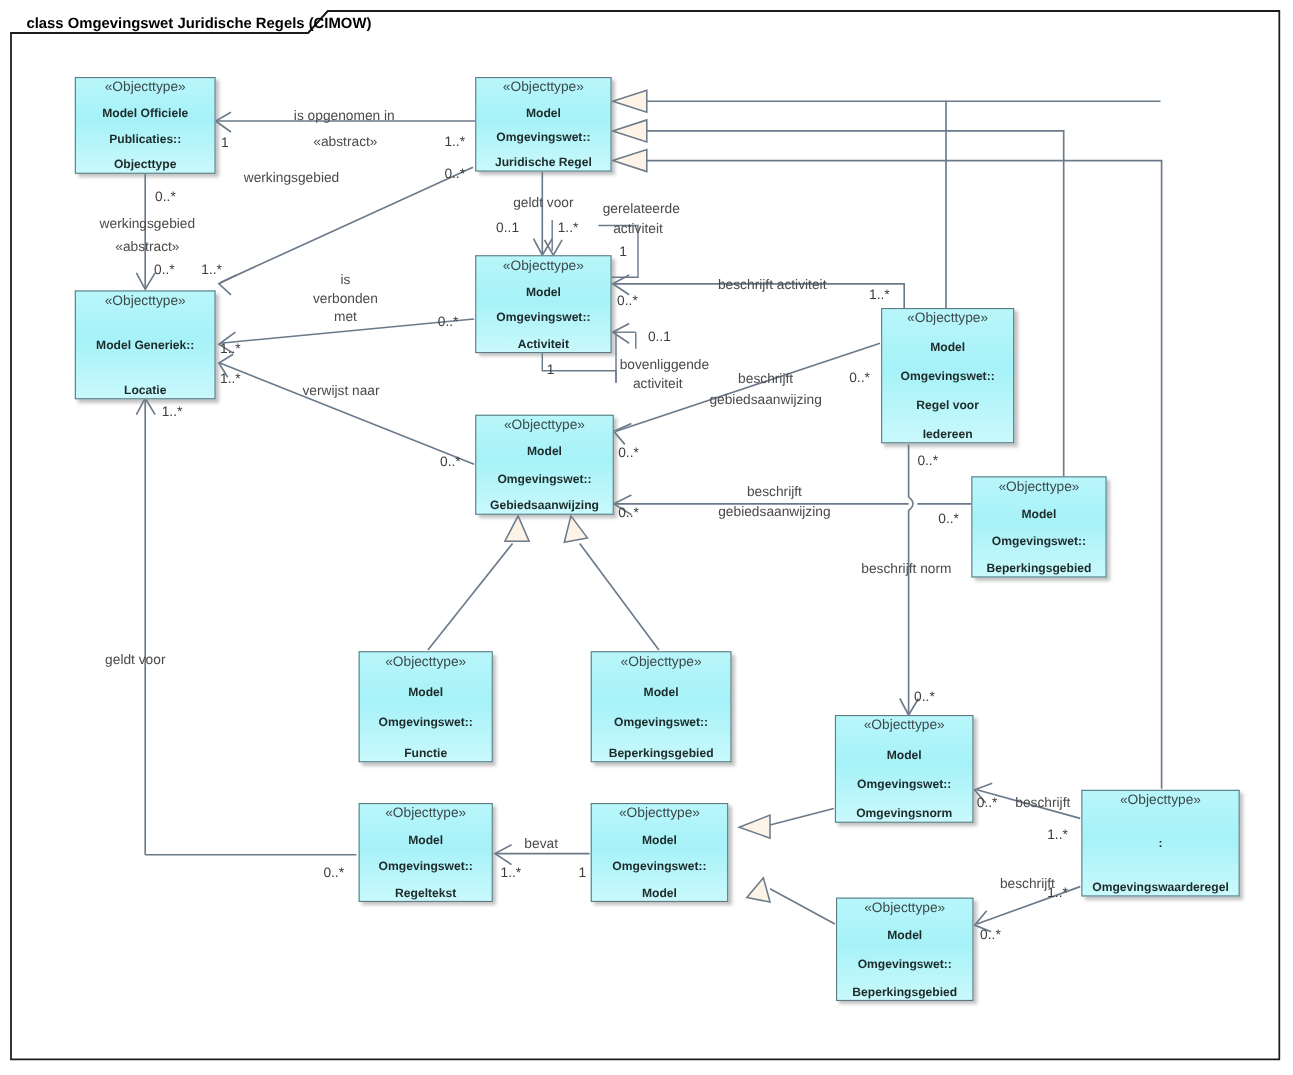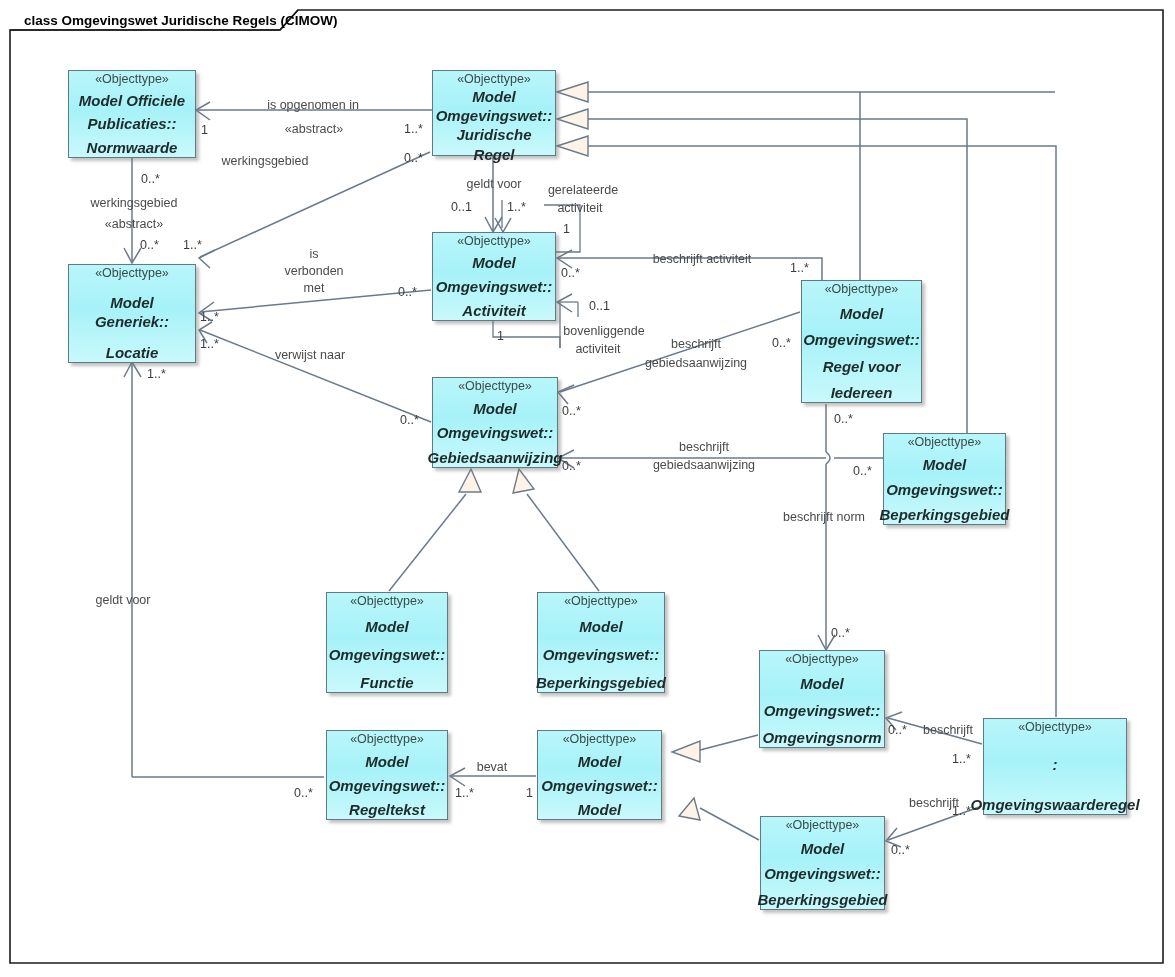--- a/index.html
+++ b/index.html
@@ -57,25 +57,24 @@
     text-align: center;
     line-height: 1.28;
   }
   .cls-stereo {
     font-size: 12.5px;
     color: #3c4a4a;
     font-weight: normal;
     white-space: nowrap;
   }
   .cls-name {
-    font-size: 15px;
+    font-size: 11px;
     color: #1d2b2b;
     font-weight: bold;
     padding: 0 4px;
-    font-style: italic;
   }
 </style>
 </head>
 <body>
 
 <div id="diagram-root">
 
   <svg class="layer" viewBox="0 0 1175 977">
 
     <g>
@@ -264,21 +263,21 @@
     <text class="mult" x="526" y="797">1</text>
     <text class="mult" x="891" y="854">0..*</text>
 
     <text class="frame-title" x="24" y="25">class Omgevingswet Juridische Regels (CIMOW)</text>
   </svg>
 
   <div class="cls-box" style="left:68px; top:70px; width:128px; height:88px;">
     <div class="cls-stereo">«Objecttype»</div>
     <div class="cls-name">Model Officiele</div>
     <div class="cls-name">Publicaties::</div>
-    <div class="cls-name">Normwaarde</div>
+    <div class="cls-name">Objecttype</div>
   </div>
 
   <div class="cls-box" style="left:432px; top:70px; width:124px; height:86px;">
     <div class="cls-stereo">«Objecttype»</div>
     <div class="cls-name">Model</div>
     <div class="cls-name">Omgevingswet::</div>
     <div class="cls-name">Juridische Regel</div>
   </div>
 
   <div class="cls-box" style="left:68px; top:264px; width:128px; height:99px;">

